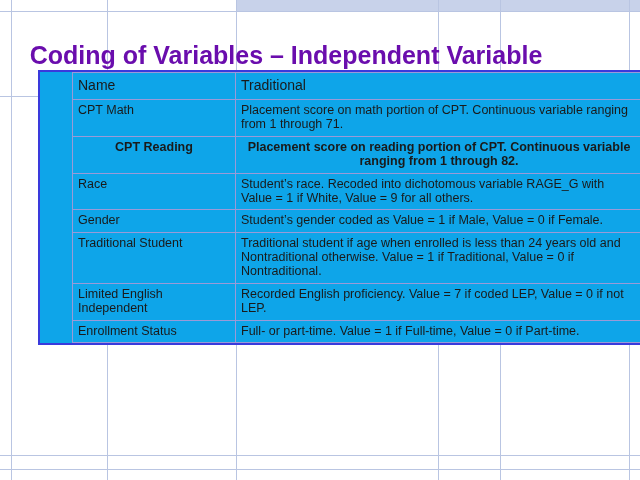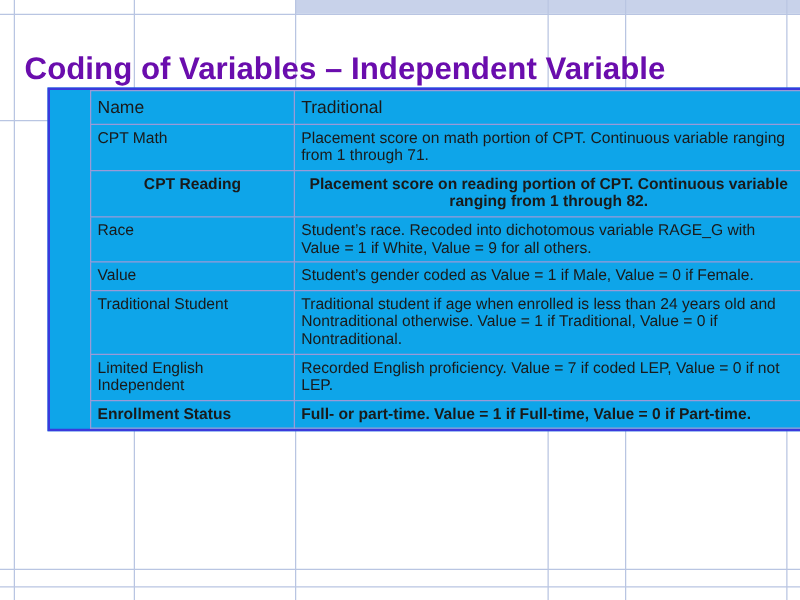--- a/index.html
+++ b/index.html
@@ -34,21 +34,21 @@
   .bg-hline {
     position: absolute;
     left: 0;
     width: 640px;
     height: 1px;
     background: #b9c5e2;
   }
 
   .slide-title {
     position: absolute;
-    left: 2px;
+    left: 12px;
     top: 24px;
     width: 548px;
     text-align: center;
     color: #6a0dad;
     font-size: 25px;
     font-weight: bold;
     letter-spacing: 0px;
     white-space: nowrap;
   }
 
@@ -80,21 +80,20 @@
     font-size: 14px;
     padding-top: 4px;
     padding-bottom: 6px;
   }
   table.vartable tr.bold td {
     font-weight: bold;
     text-align: center;
   }
   .clip-last td {
     padding-bottom: 1px;
-    font-weight: bold;
   }
 </style>
 </head>
 <body>
 
 <div class="bg-top-bar"></div>
 <div class="bg-vline" style="left:11px;"></div>
 <div class="bg-vline" style="left:107px;"></div>
 <div class="bg-vline" style="left:236px;"></div>
 <div class="bg-vline" style="left:438px;"></div>
@@ -120,21 +119,21 @@
       </tr>
       <tr class="bold">
         <td class="c0">CPT Reading</td>
         <td style="font-weight:bold;">Placement score on reading portion of CPT. Continuous variable ranging from  1 through 82.</td>
       </tr>
       <tr>
         <td class="c0">Race</td>
         <td>Student’s race. Recoded into dichotomous variable RAGE_G with Value = 1 if White, Value = 9 for all others.</td>
       </tr>
       <tr>
-        <td class="c0">Value</td>
+        <td class="c0">Gender</td>
         <td>Student’s gender coded as Value = 1 if Male, Value = 0 if Female.</td>
       </tr>
       <tr>
         <td class="c0">Traditional Student</td>
         <td>Traditional student if age when enrolled is less than 24 years old and Nontraditional otherwise. Value = 1 if Traditional, Value = 0 if Nontraditional.</td>
       </tr>
       <tr>
         <td class="c0">Limited English Independent</td>
         <td>Recorded English proficiency. Value = 7 if coded LEP, Value = 0 if not LEP.</td>
       </tr>

